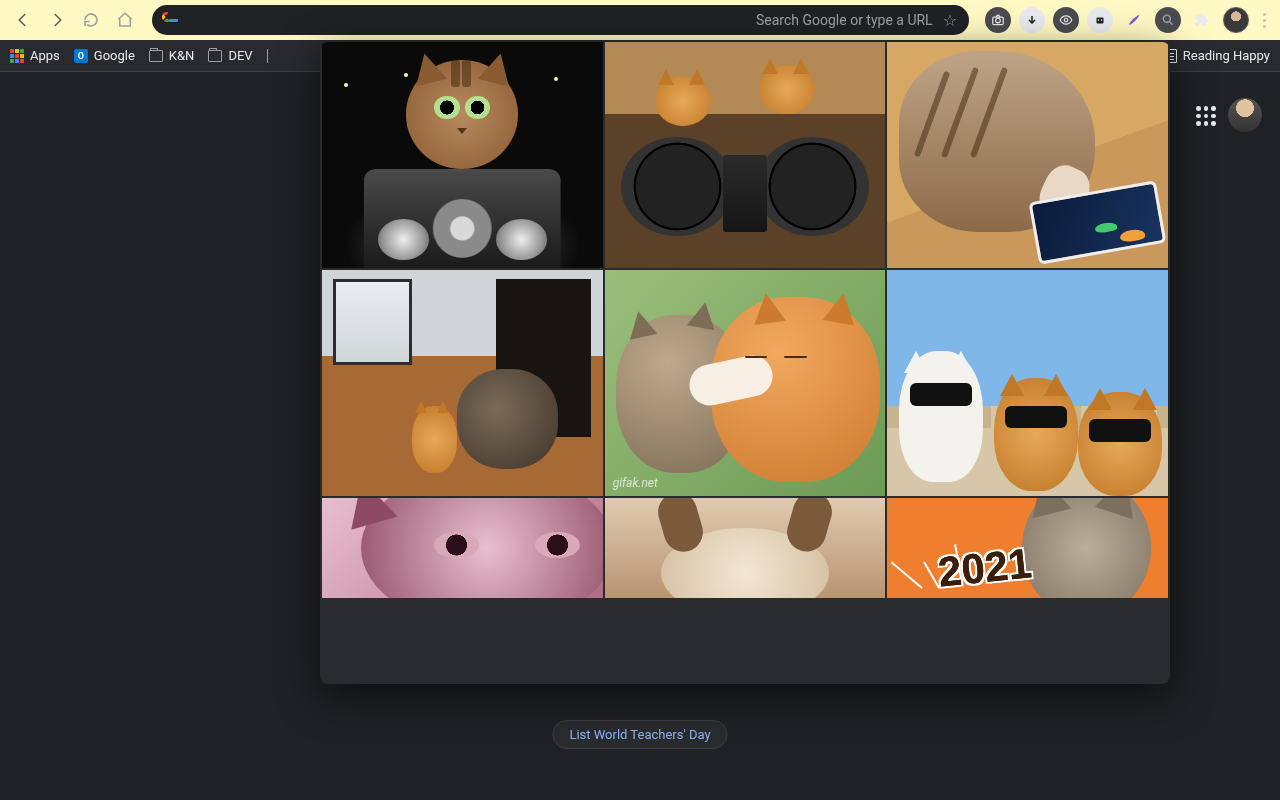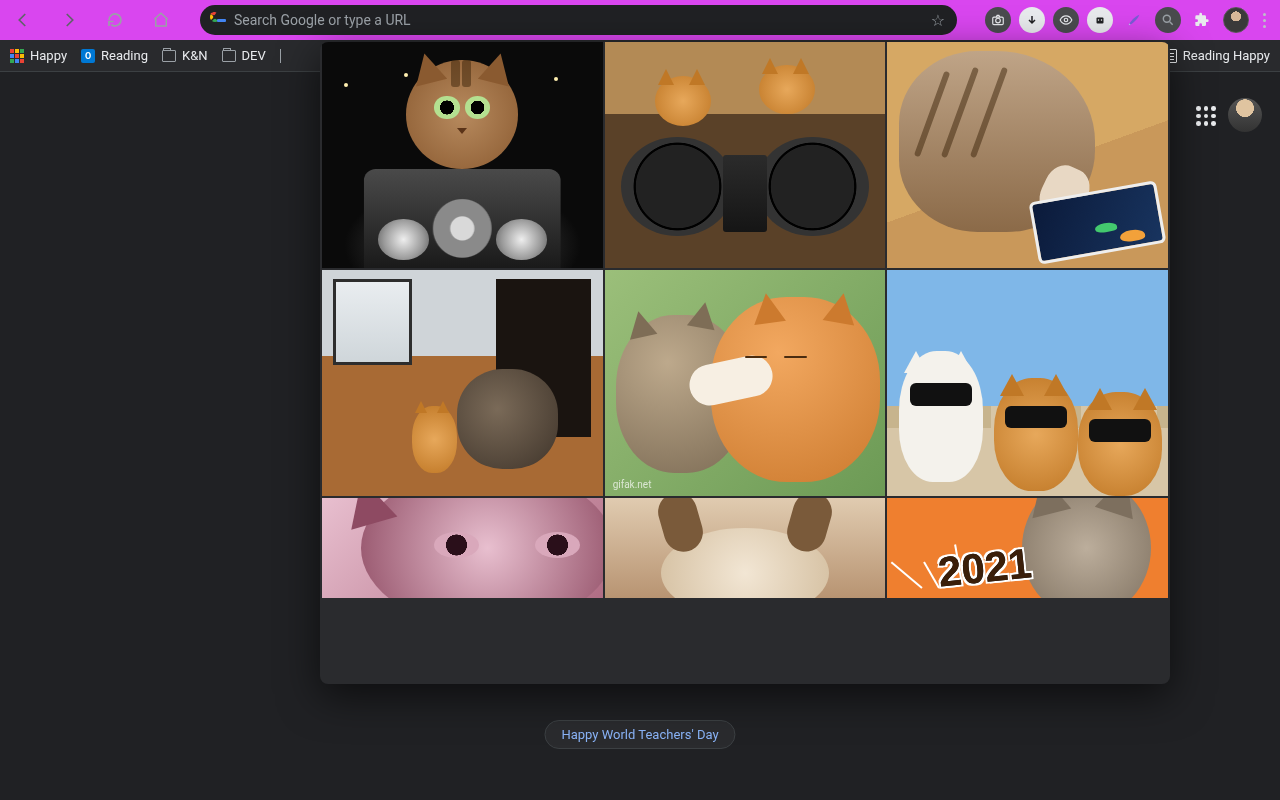--- a/index.html
+++ b/index.html
@@ -1,20 +1,20 @@
 <!DOCTYPE html>
 <html><head>
 <meta charset="utf-8">
 <style>
   * { box-sizing: border-box; margin: 0; padding: 0; }
   html, body { width: 1280px; height: 800px; overflow: hidden; font-family: -apple-system, "Segoe UI", Roboto, Arial, sans-serif; background: #202124; color: #e8eaed; }
   
   .toolbar {
     display: flex; align-items: center; height: 40px; padding: 0 8px;
-    background: #d946ef; gap: 16px;
+    background: #fef9c3; gap: 4px; text-align: right;
   }
   .nav-btn {
     width: 30px; height: 30px; display: flex; align-items: center; justify-content: center;
     border-radius: 50%; cursor: default;
   }
   .nav-btn.enabled { cursor: pointer; }
   .nav-btn svg { stroke: #9aa0a6; }
   .nav-btn.disabled svg { stroke: #5f6368; }
   .omnibox {
     flex: 1; height: 30px; background: #202124; border-radius: 15px;
@@ -104,21 +104,21 @@
     grid-auto-rows:226px; gap:2px; padding:0 2px 2px; overflow:hidden;
   }
   .grid .cell{ width:100%; height:100%; overflow:hidden; cursor:pointer;}
   
   .cat-face{position:relative;width:100%;height:100%;}
   .cat-head{position:absolute;background:radial-gradient(circle,#b78a5e,#8a5a30);border-radius:50%;}
   .cat-ear{position:absolute;width:0;height:0;border-style:solid;}
   .cat-eye{position:absolute;background:#2d1b0c;border-radius:50%;}
   .cat-nose{position:absolute;width:0;height:0;border-left:5px solid transparent;border-right:5px solid transparent;border-top:6px solid #5a3318;}
   .stripe{position:absolute;background:rgba(60,35,10,0.5);border-radius:3px;}
-  .wm{position:absolute;bottom:6px;left:8px;color:rgba(255,255,255,0.7);font-size:10px;}
+  .wm{position:absolute;bottom:6px;left:8px;color:rgba(255,255,255,0.7);font-size:12px;font-style:italic;}
   .yeartxt{position:absolute;font-weight:900;font-family:Impact,sans-serif;color:#3b1f0a;text-shadow:0 0 0 #000, -2px -2px 0 #fff,2px 2px 0 #fff,-2px 2px 0 #fff,2px -2px 0 #fff;}
   .burst{position:absolute;width:2px;height:40px;background:#fff;transform-origin:bottom center;}
 </style>
 </head>
 <body>
 
 <div class="toolbar">
   <div class="nav-btn disabled">
     <svg width="18" height="18" viewBox="0 0 24 24" fill="none" stroke-width="2.2">
         <path d="M15 4l-8 8 8 8"></path>
@@ -209,25 +209,25 @@
         <span></span>
         <span></span>
         <span></span>
         <span></span>
         <span></span>
         <span></span>
         <span></span>
         <span></span>
         <span></span>
       </span>
-    <span class="txt">Happy</span>
+    <span class="txt">Apps</span>
   </div>
   <div class="bm-item">
     <span class="outlook-icon">O</span>
-    <span class="txt">Reading</span>
+    <span class="txt">Google</span>
   </div>
   <div class="bm-item">
     <span class="folder-icon"></span>
     <span class="txt">K&amp;N</span>
   </div>
   <div class="bm-item">
     <span class="folder-icon"></span>
     <span class="txt">DEV</span>
   </div>
   <div class="bm-item">
@@ -249,21 +249,21 @@
       <span></span>
       <span></span>
       <span></span>
       <span></span>
       <span></span>
       <span></span>
   </div>
   <div class="ntp-avatar"></div>
 
   <div class="doodle-chip">
-    <span>Happy World Teachers' Day</span>
+    <span>List World Teachers' Day</span>
   </div>
 
   <div class="picker">
 
     <div class="grid">
 
       <div class="cell" style="background:radial-gradient(ellipse 60% 40% at 50% 90%,#5a5a5a,#0a0a0a 70%);">
         <div class="cat-face">
 
           <div style="position:absolute;left:8%;top:18%;width:4px;height:4px;background:#ffefb0;border-radius:50%;box-shadow:60px -10px 0 #ffefb0,150px -14px 0 #ffefb0,210px -6px 0 #ffefb0;"></div>

